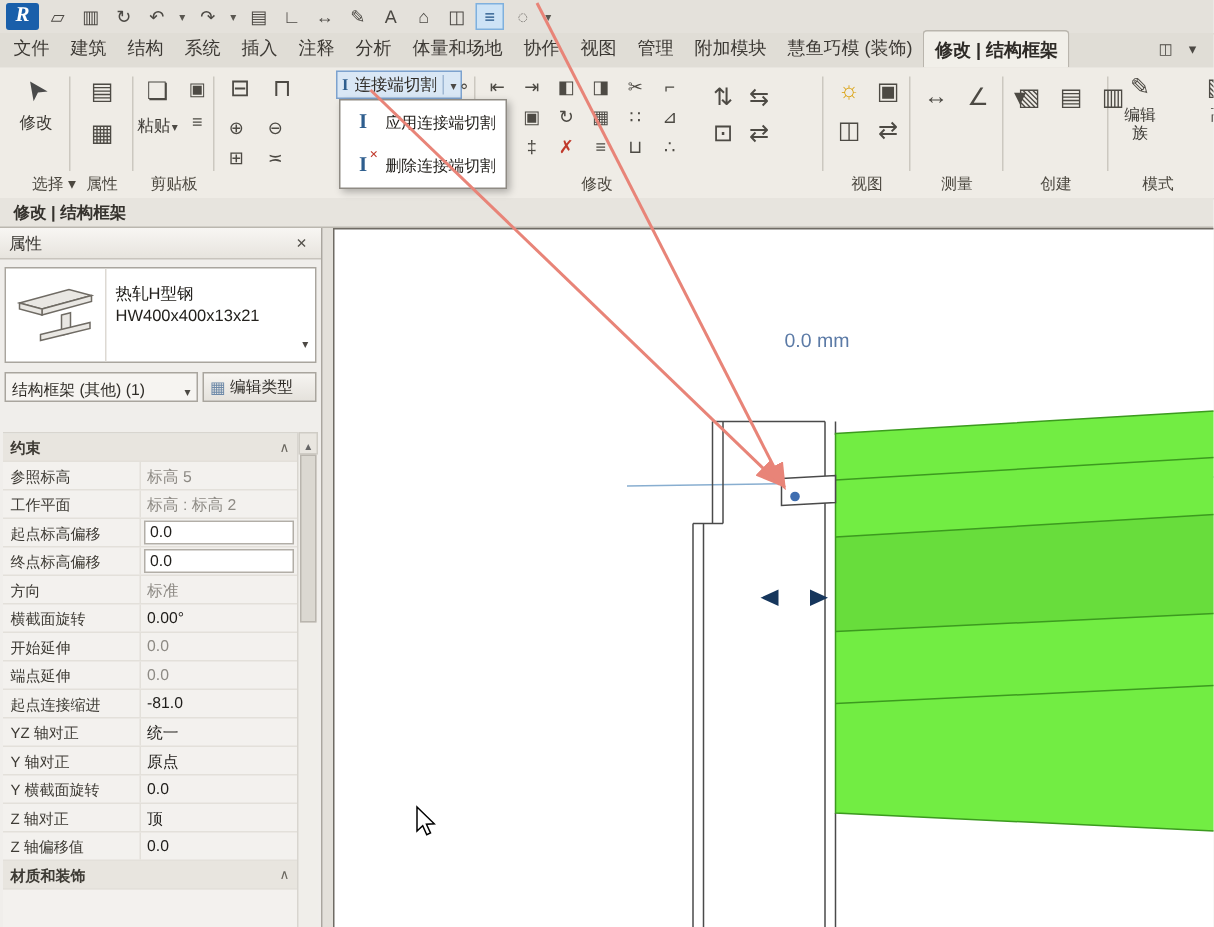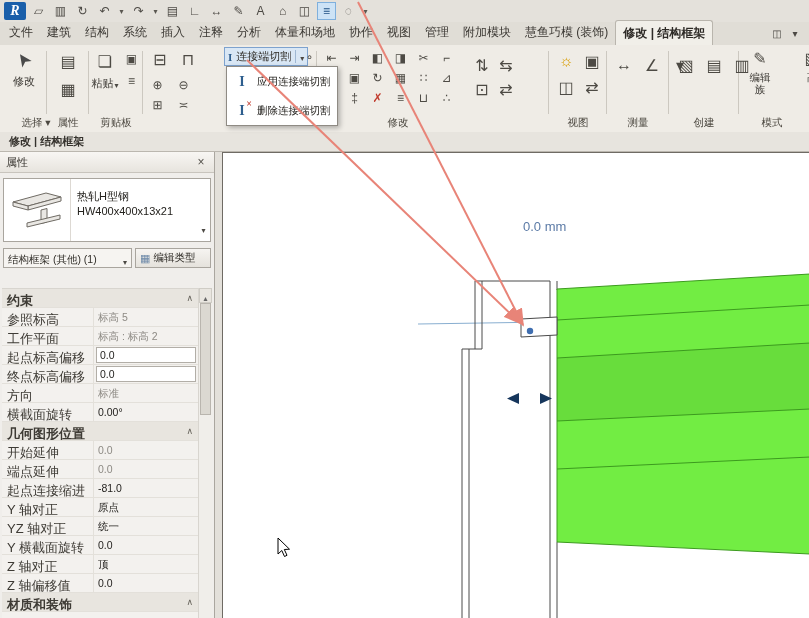--- a/index.html
+++ b/index.html
@@ -89,21 +89,21 @@
   .instance-combo .arrow-down{margin-left:auto;}
   .edit-type-btn{width:76px;border:1px solid #a9a59e;background:linear-gradient(#f6f4f1,#e5e2dc);
          font-size:10.5px;color:#2f2c27;display:flex;align-items:center;gap:3px;padding:0 4px;box-sizing:border-box;}
   .et-icon{color:#6d89a8;font-size:11px;}
   .props-grid{position:absolute;left:2px;top:136px;width:196px;bottom:0;overflow:hidden;
          border-top:1px solid #d8d5cf;background:#f3f1ee;}
   .prow{display:flex;height:19px;box-sizing:border-box;border-bottom:1px solid #e3e0da;position:relative;}
   .prow.k-section{background:#e8e5df;font-weight:bold;}
   .prow.k-section::after{content:"\2227";position:absolute;right:5px;top:4px;font-size:9px;
          color:#6a675f;font-weight:normal;}
-  .plabel{width:92px;padding:3px 0 0 5px;font-size:13px;color:#3e3b35;border-right:1px solid #e3e0da;
+  .plabel{width:92px;padding:3px 0 0 5px;font-size:10px;color:#3e3b35;border-right:1px solid #e3e0da;
          box-sizing:border-box;overflow:hidden;white-space:nowrap;}
   .prow.k-section .plabel{border-right:none;width:auto;}
   .pvalue{flex:1;font-size:10.5px;color:#1f1d1a;overflow:hidden;}
   .pv{display:block;padding:3px 0 0 4px;white-space:nowrap;}
   .k-disabled .pv{color:#8d8a84;}
   .k-editable .pv{background:#fff;border:1px solid #b2aea7;margin:1px 2px;padding:1px 3px 0 3px;
          height:16px;box-sizing:border-box;}
   .pscroll{position:absolute;right:2px;top:136px;bottom:0;width:14px;background:#f0eeea;
          border-left:1px solid #d8d5cf;box-sizing:border-box;}
   .sup{height:13px;border:1px solid #cfccc5;background:#e9e6e0;display:flex;align-items:center;justify-content:center;}
@@ -511,26 +511,20 @@
         </div>
       </div>
 
       <div class="prow k-row k-normal">
         <div class="plabel">横截面旋转</div>
         <div class="pvalue">
           <span class="pv">0.00°</span>
         </div>
       </div>
 
-      <div class="prow k-section">
-        <div class="plabel">几何图形位置</div>
-        <div class="pvalue">
-          <span class="pv"></span>
-        </div>
-      </div>
 
       <div class="prow k-row k-disabled">
         <div class="plabel">开始延伸</div>
         <div class="pvalue">
           <span class="pv">0.0</span>
         </div>
       </div>
 
       <div class="prow k-row k-disabled">
         <div class="plabel">端点延伸</div>
@@ -540,30 +534,30 @@
       </div>
 
       <div class="prow k-row k-normal">
         <div class="plabel">起点连接缩进</div>
         <div class="pvalue">
           <span class="pv">-81.0</span>
         </div>
       </div>
 
       <div class="prow k-row k-normal">
+        <div class="plabel">YZ 轴对正</div>
+        <div class="pvalue">
+          <span class="pv">统一</span>
+        </div>
+      </div>
+
+      <div class="prow k-row k-normal">
         <div class="plabel">Y 轴对正</div>
         <div class="pvalue">
           <span class="pv">原点</span>
-        </div>
-      </div>
-
-      <div class="prow k-row k-normal">
-        <div class="plabel">YZ 轴对正</div>
-        <div class="pvalue">
-          <span class="pv">统一</span>
         </div>
       </div>
 
       <div class="prow k-row k-normal">
         <div class="plabel">Y 横截面旋转</div>
         <div class="pvalue">
           <span class="pv">0.0</span>
         </div>
       </div>
 

